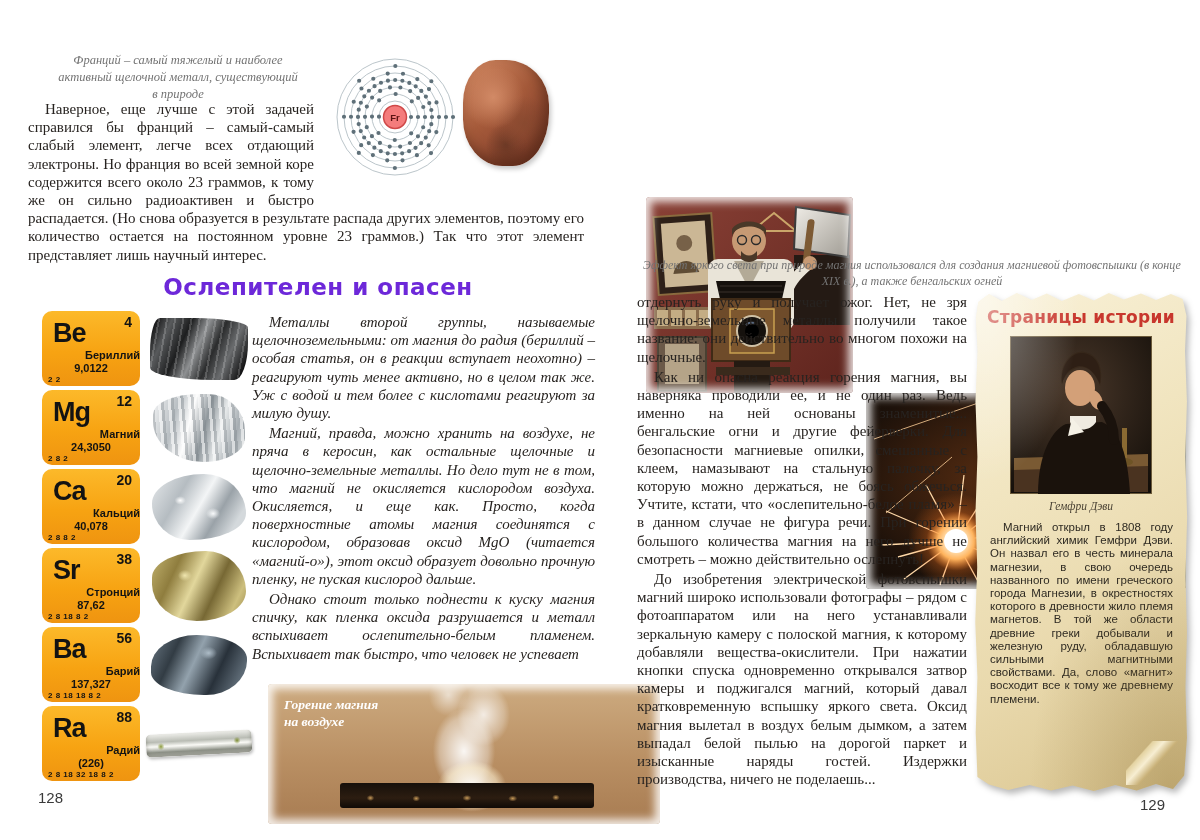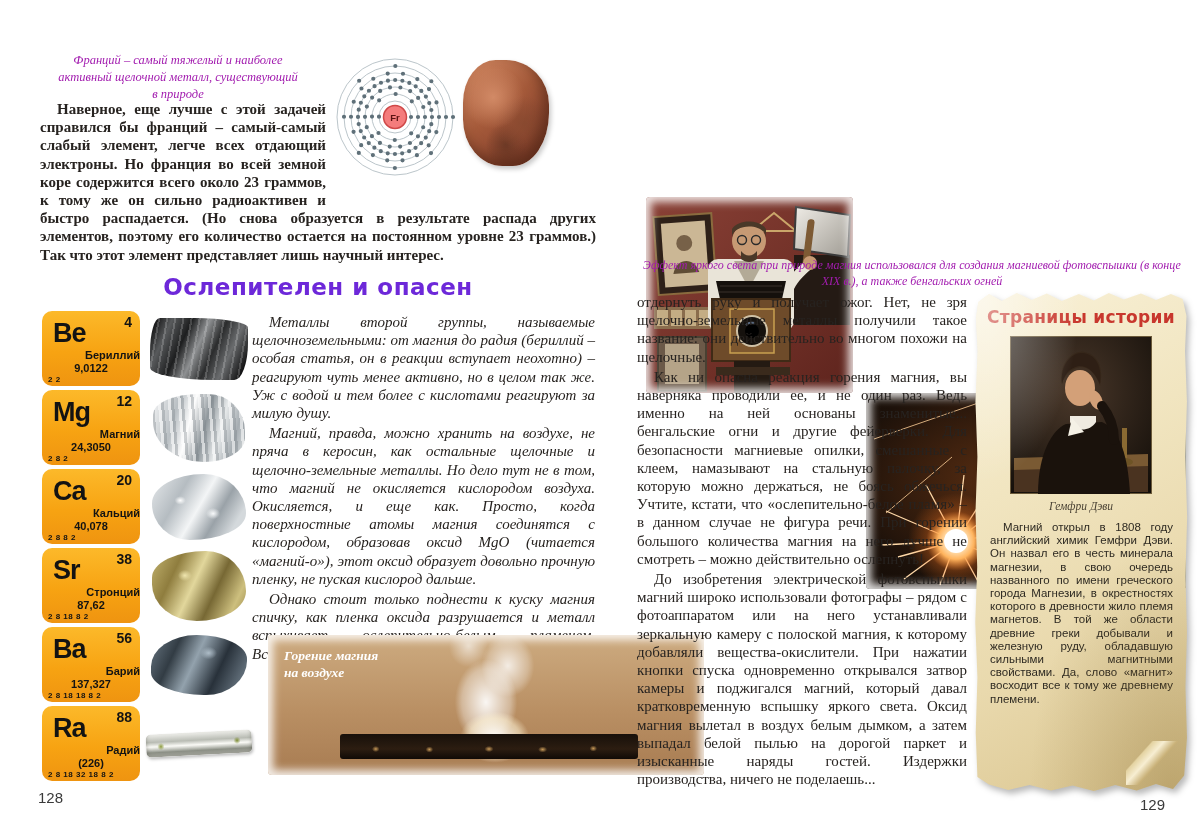--- a/index.html
+++ b/index.html
@@ -4,38 +4,38 @@
 <style>
   html,body { margin:0; padding:0; }
   body {
     width:1200px; height:840px; position:relative; overflow:hidden;
     background:#ffffff; font-family:"Liberation Serif", serif; color:#272320;
   }
   
   .abs { position:absolute; }
   .photo { position:relative; border-radius:4px; overflow:hidden; }
   .photo::after { content:""; position:absolute; inset:0; box-shadow: inset 0 0 9px 5px rgba(255,255,255,0.85); pointer-events:none; }
-  .caption { font-style:italic; color:#a21caf; text-align:center; }
+  .caption { font-style:italic; color:#737373; text-align:center; }
   .body-text p { margin:0 0 2px 0; text-align:justify; font-size:15px; line-height:18.2px; text-indent:17px; }
   .page-num { font-family:"Liberation Sans", sans-serif; font-size:15px; color:#3a3a3a; }
 
   
   #fr-caption { left:57px; top:52px; width:242px; font-size:12.5px; line-height:17px; }
   #atom-box { left:330px; top:52px; width:130px; height:130px; }
   #fr-rock {
     left:463px; top:60px; width:86px; height:106px;
     border-radius: 38% 50% 42% 46% / 40% 42% 50% 44%;
     background:
       radial-gradient(60% 50% at 35% 35%, #d28a66, transparent 60%),
       radial-gradient(50% 40% at 70% 60%, #8a4a30, transparent 65%),
       radial-gradient(40% 35% at 50% 80%, #6e3a26, transparent 60%),
       linear-gradient(140deg, #c97f5a 10%, #a55a3a 45%, #8c4630 75%, #7a3c28);
     box-shadow: inset -6px -8px 14px rgba(60,25,12,.5), 2px 3px 5px rgba(0,0,0,.22);
   }
-  #intro-wrap { left:40px; top:100px; width:556px;font-weight:bold; }
+  #intro-wrap { left:28px; top:100px; width:556px; }
   #intro-wrap .img-spacer { float:right; width:270px; height:92px; }
   #section-heading {
     left:40px; top:274px; width:556px; text-align:center;
     font-family:"DejaVu Sans", sans-serif; font-weight:bold; font-size:23px;
     color:#6d28d9; letter-spacing:0.5px;
   }
 
   
   #elements-col { left:42px; top:311px; width:212px; }
   .el-row { display:flex; align-items:center; margin-bottom:4px; height:75px; }
@@ -79,28 +79,27 @@
     border-radius: 50% 55% 45% 58% / 55% 42% 60% 40%; }
   .m-ra { width:106px; height:23px; transform:rotate(-3deg); border-radius:5px;
     background:
       radial-gradient(5px 5px at 14% 55%, #8a9a3a, transparent 72%),
       radial-gradient(5px 5px at 86% 45%, #7d8d33, transparent 72%),
       linear-gradient(180deg,#f0f0ec,#b9bcb4 35%,#fafaf6 55%,#94988e 80%,#d6d8d0);
     box-shadow: inset 0 -3px 4px rgba(60,60,50,.4), 1px 2px 3px rgba(0,0,0,.25); }
 
   
   #left-textcol { left:252px; top:313px; width:343px;font-style:italic; }
-  #burn-photo { left:268px; top:635px; width:392px; height:140px;
+  #burn-photo { left:268px; top:684px; width:392px; height:140px;
     background:
       radial-gradient(46px 34px at 52% 73%, rgba(255,255,255,.95), rgba(255,244,214,.55) 55%, transparent 75%),
       radial-gradient(40px 55px at 50% 48%, rgba(255,255,255,.92), rgba(255,255,255,.35) 60%, transparent 78%),
       radial-gradient(34px 40px at 55% 22%, rgba(255,255,255,.8), rgba(255,255,255,.25) 60%, transparent 78%),
       radial-gradient(26px 28px at 46% 8%, rgba(255,255,255,.6), transparent 75%),
       linear-gradient(180deg,#cdab80,#b98f63 55%,#a87c52);
-    padding-left: 44px;
   }
   #burn-stand { position:absolute; left:72px; right:66px; bottom:16px; height:25px;
     background:
       radial-gradient(5px 4px at 12% 60%, #c89a58, transparent 75%),
       radial-gradient(5px 4px at 30% 62%, #c89a58, transparent 75%),
       radial-gradient(6px 4px at 50% 60%, #c89a58, transparent 75%),
       radial-gradient(6px 4px at 68% 62%, #c89a58, transparent 75%),
       radial-gradient(5px 4px at 85% 58%, #c89a58, transparent 75%),
       linear-gradient(180deg,#17100a,#2c1d11 60%,#100a06);
     border-radius:3px; }

